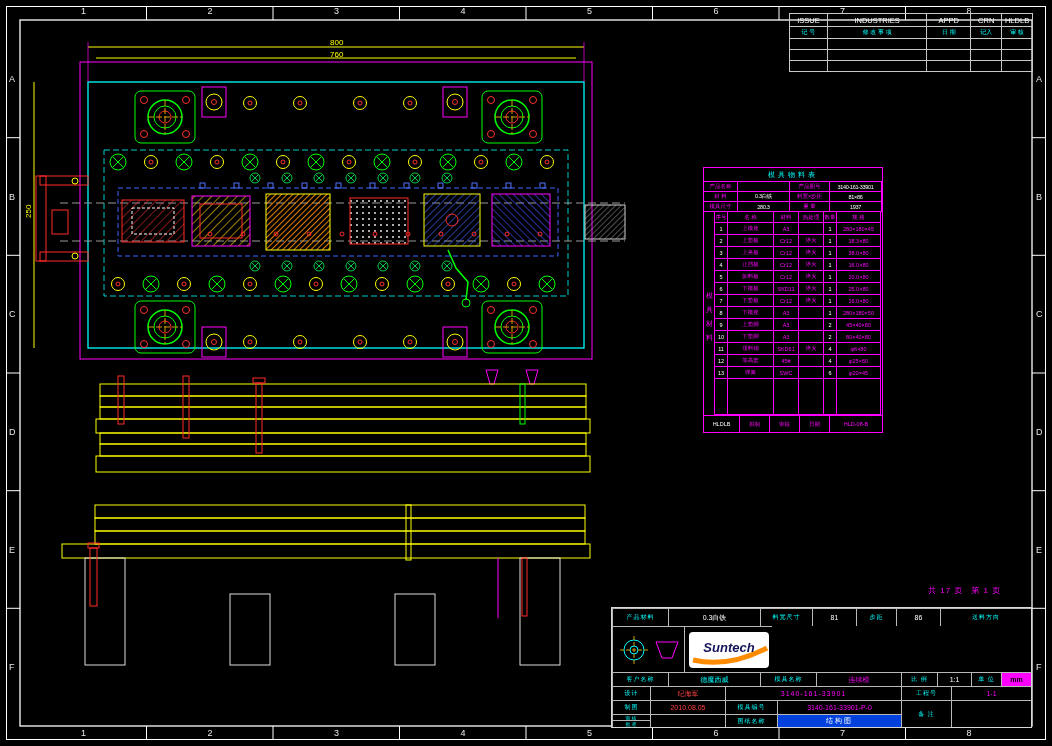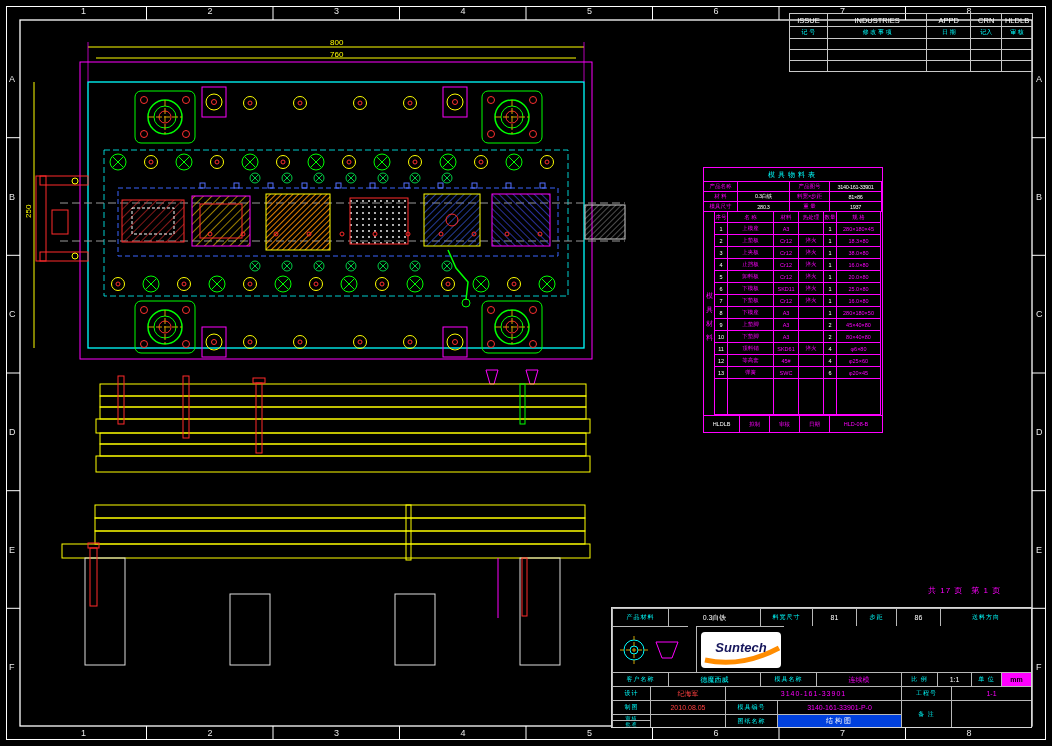--- a/index.html
+++ b/index.html
@@ -541,21 +541,21 @@
 
     <div class="tb" style="left:0;top:18px;width:76px;height:46px">
       <svg width="74" height="44" viewBox="0 0 74 44">
         <circle cx="20" cy="22" r="10" fill="none" stroke="#00ffff"></circle>
         <circle cx="20" cy="22" r="4" fill="none" stroke="#00ffff"></circle>
         <line x1="6" y1="22" x2="34" y2="22" stroke="#d0a000" stroke-dasharray="4 2"></line>
         <line x1="20" y1="8" x2="20" y2="36" stroke="#d0a000" stroke-dasharray="4 2"></line>
         <polygon points="42,14 64,14 58,30 48,30" fill="none" stroke="#ff00ff"></polygon>
       </svg>
     </div>
-    <div class="tb" style="left:84px;top:18px;width:88px;height:46px">
+    <div class="tb" style="left:72px;top:18px;width:88px;height:46px">
       <div class="logo-box">
         <svg width="80" height="36" viewBox="0 0 80 36">
           <path d="M4,28 Q40,36 78,16" stroke="#ff8c00" stroke-width="5" fill="none"></path>
           <text x="40" y="20" text-anchor="middle" font-size="13" font-style="italic" font-weight="bold" fill="#14145a">Suntech</text>
         </svg>
       </div>
     </div>
 
     <div class="tb tb-lab" style="left:0;top:64px;width:56px;height:14px">客户名称</div>
     <div class="tb tb-valc" style="left:56px;top:64px;width:92px;height:14px">德魔西威</div>

